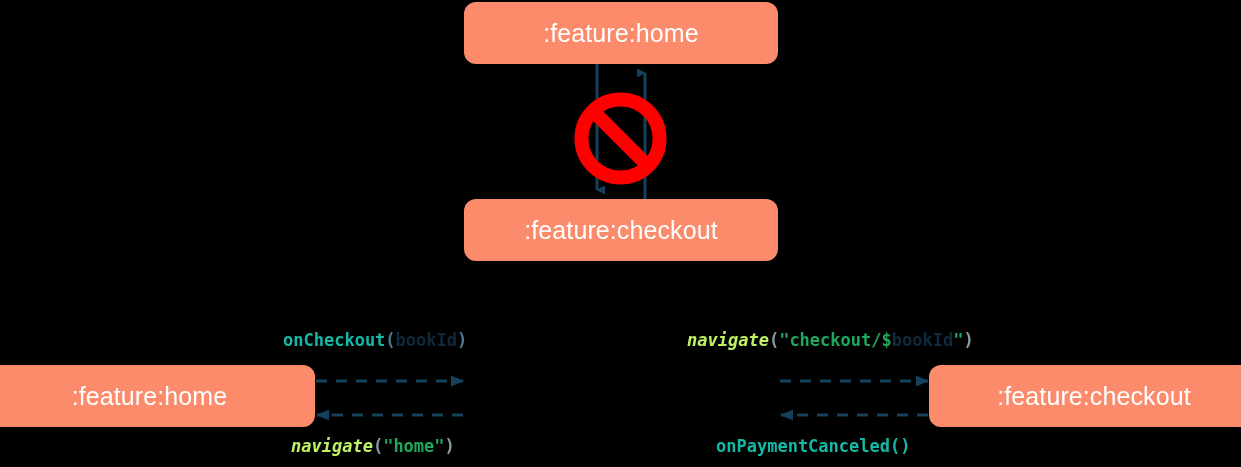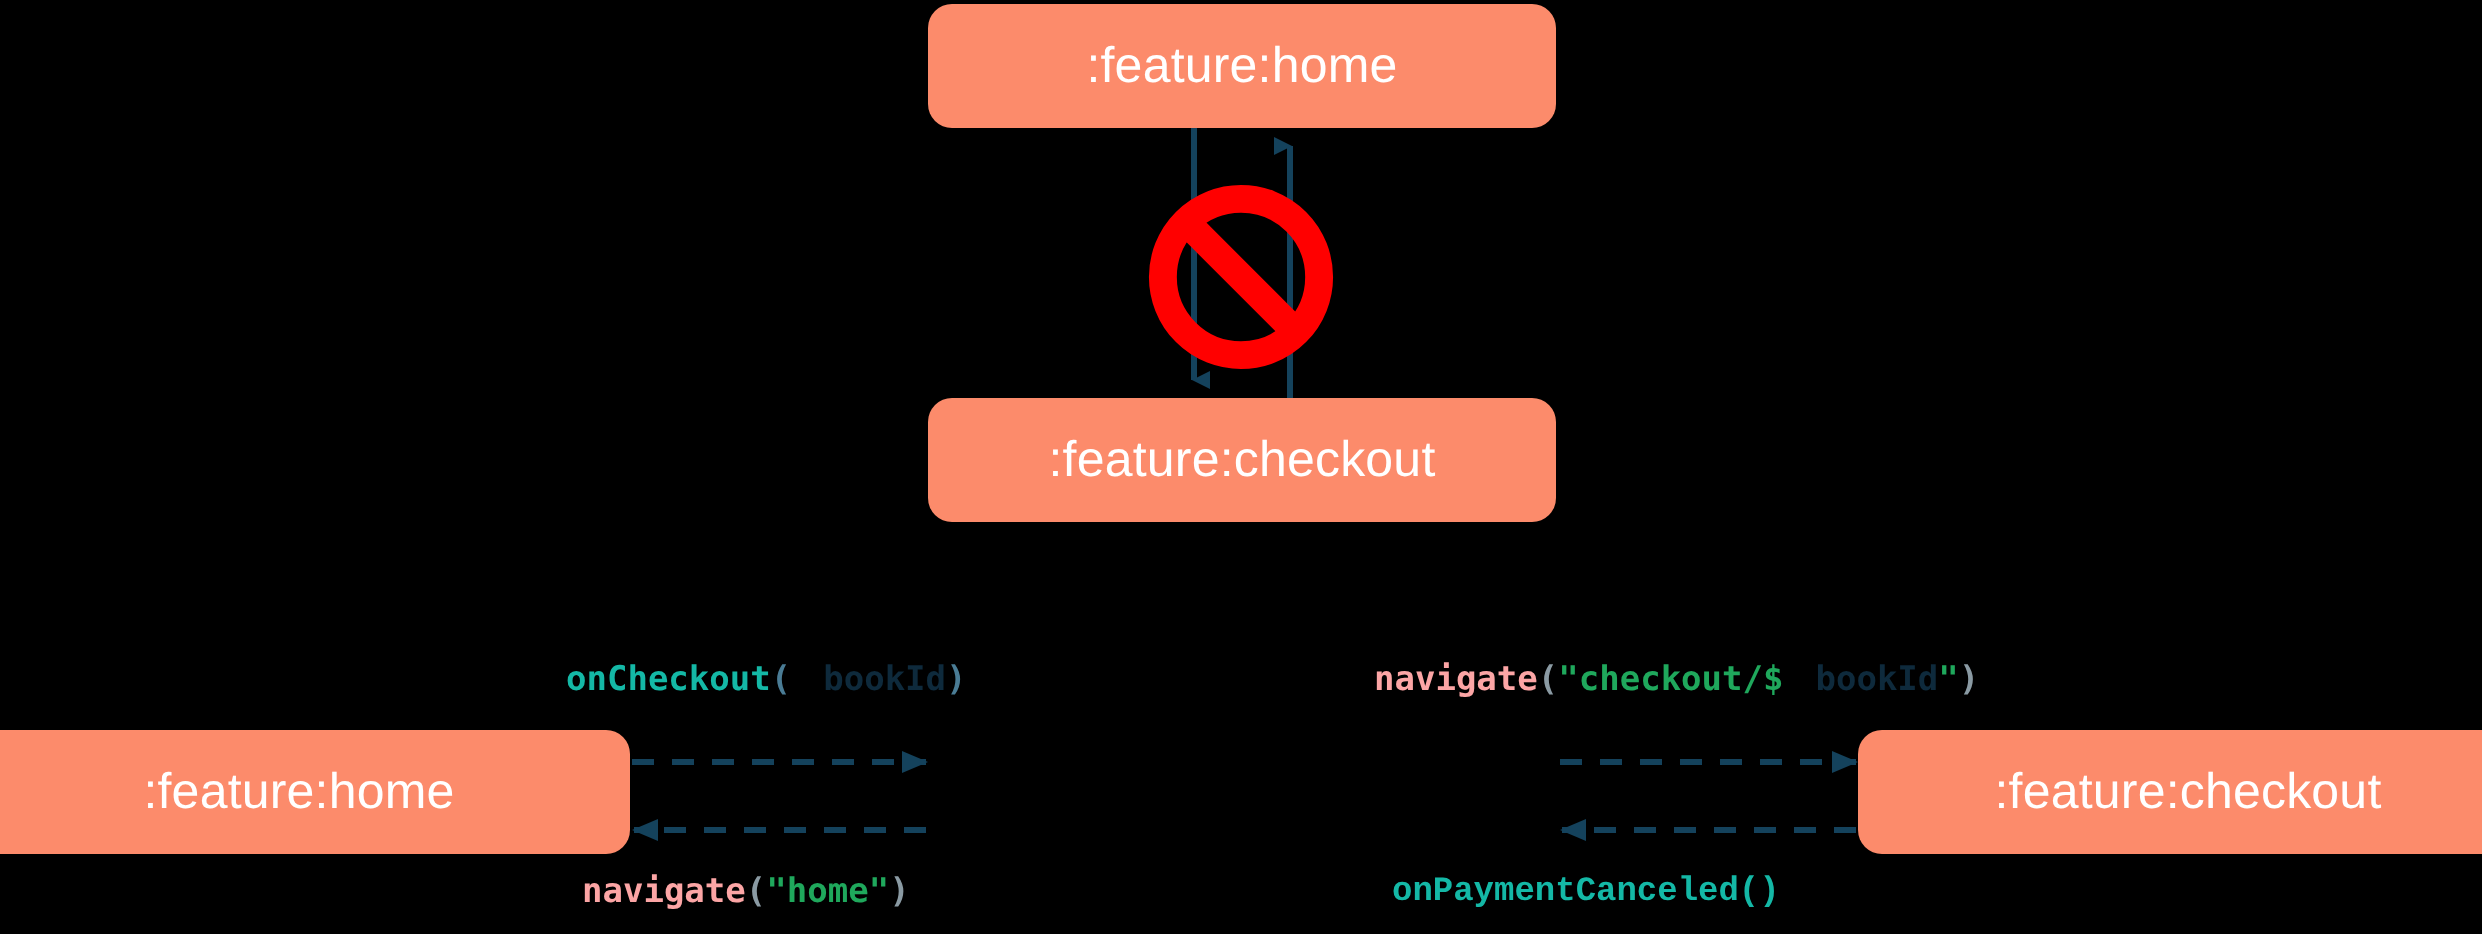--- a/index.html
+++ b/index.html
@@ -64,30 +64,30 @@
   
   .edge-label {
     position: absolute;
     font-family: "DejaVu Sans Mono", monospace;
     font-size: 17px;
     font-weight: bold;
     white-space: nowrap;
     line-height: 1;
   }
   .tok-fn    { color: #14b8a6; }
-  .tok-fn2   { color: #fca5a5; }
+  .tok-fn2   { color: #bef264; font-style: italic; }
   .tok-paren { color: #4A7C95; }
   .tok-paren-gray { color: #8A9AA3; }
-  .tok-ident { color: #0E2A3C; margin-left: 16px; }
+  .tok-ident { color: #0E2A3C; }
   .tok-str   { color: #1FA85C; }
 
   #label-oncheckout      { left: 283px; top: 332px; }
   #label-navigate-co     { left: 687px; top: 332px; }
   #label-navigate-home   { left: 291px; top: 438px; }
-  #label-oncancel        { left: 696px; top: 438px; font-family: Liberation Mono, monospace; }
+  #label-oncancel        { left: 716px; top: 438px; }
 
   
   #no-entry {
     position: absolute;
     left: 574px;
     top: 92px;
     width: 93px;
     height: 93px;
   }
 </style>

